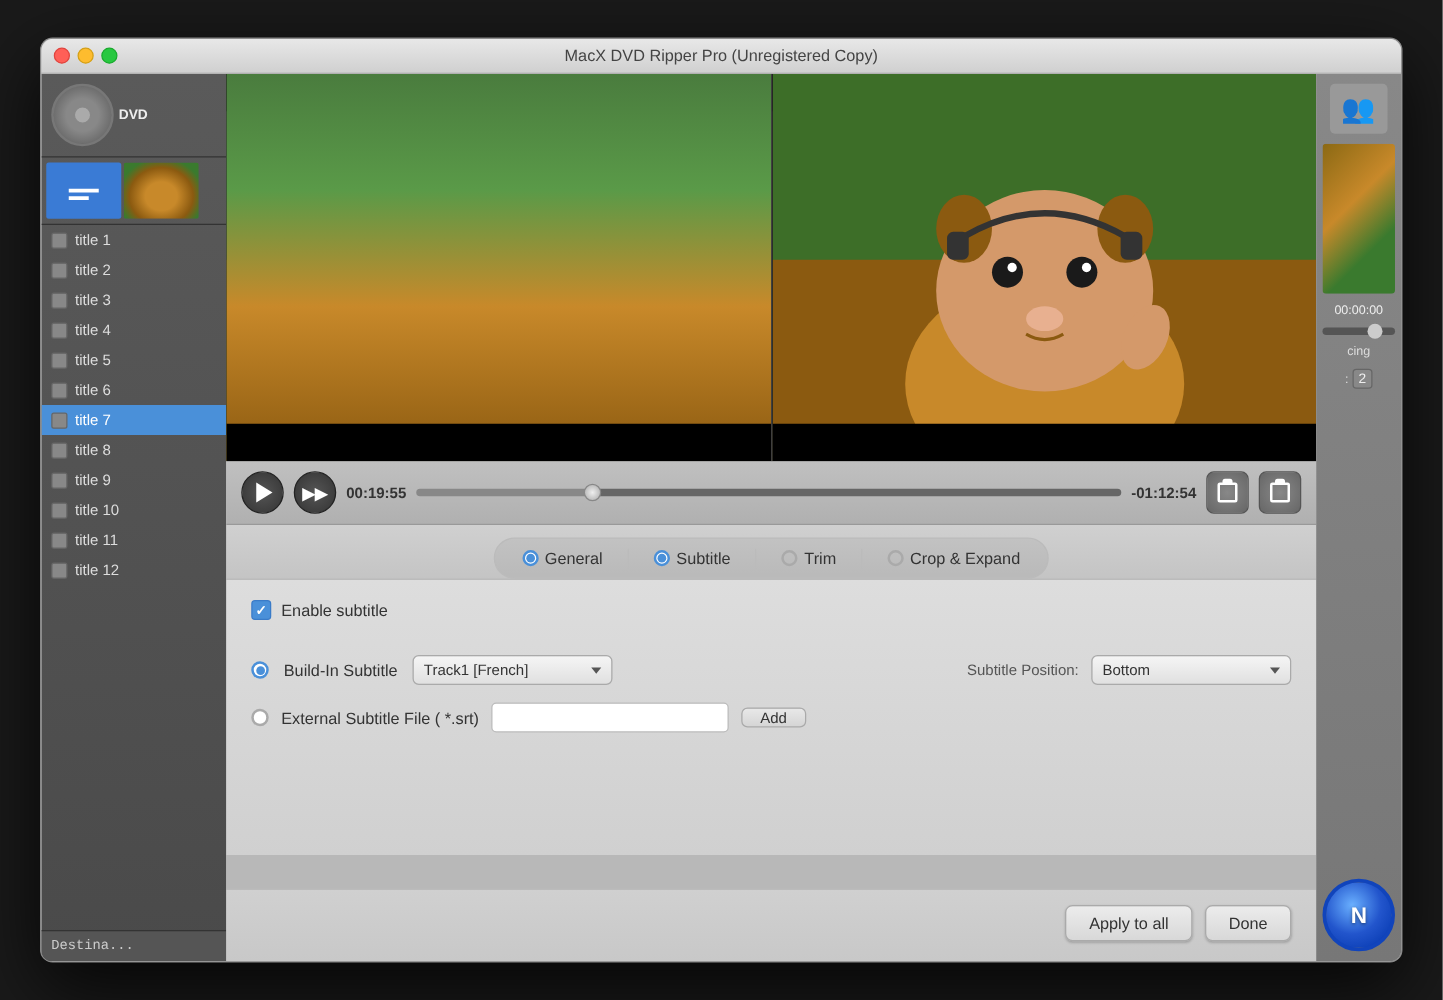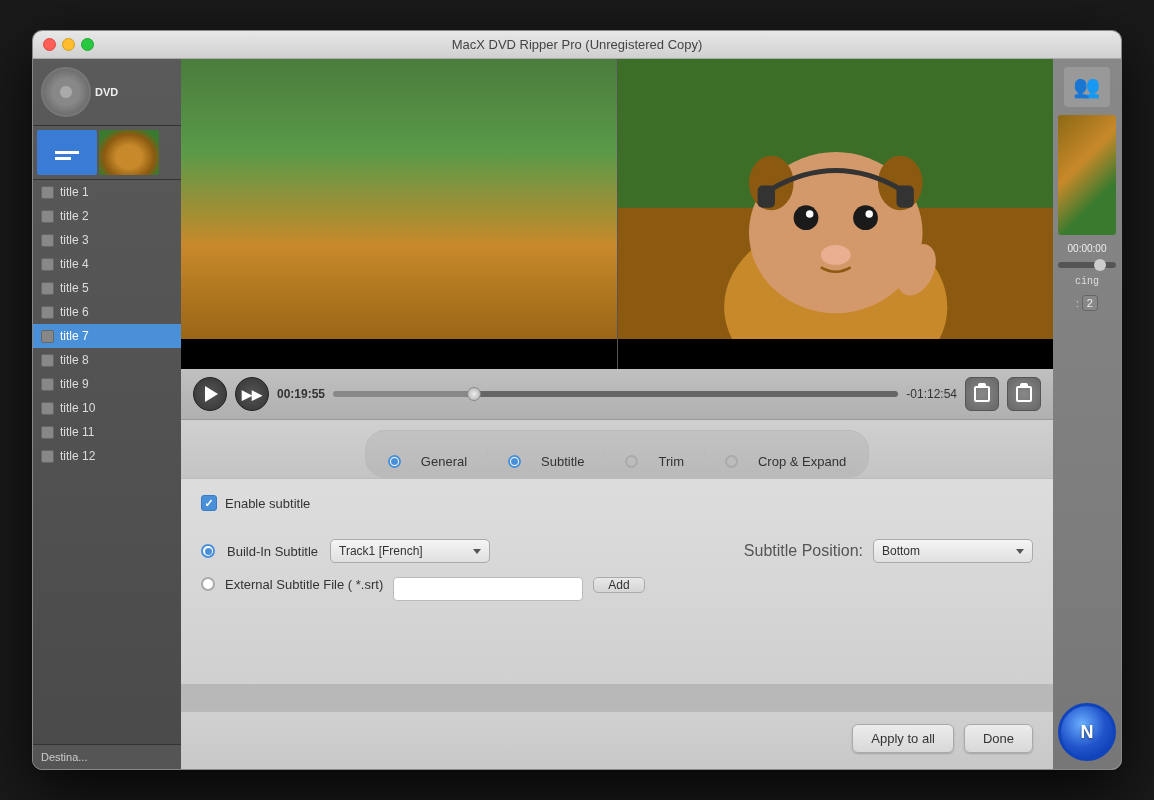--- a/index.html
+++ b/index.html
@@ -183,20 +183,21 @@
       flex-shrink: 0;
     }
     .title-label { flex: 1; }
 
     .dest-bar {
       padding: 6px 8px;
       background: #555;
       color: #ccc;
       font-size: 11px;
       border-top: 1px solid #333;
+      font-family: Liberation Mono, monospace;
     }
 
     
     .right-panel {
       flex: 1;
       display: flex;
       flex-direction: column;
       background: #b8b8b8;
       overflow: hidden;
     }
@@ -298,21 +299,21 @@
 
     .time-left {
       color: #333;
       font-size: 12px;
       font-weight: bold;
       white-space: nowrap;
     }
     .time-right {
       color: #333;
       font-size: 12px;
-      font-weight: normal;
+      font-weight: bold;
       white-space: nowrap;
     }
 
     .seek-bar {
       flex: 1;
       height: 6px;
       background: linear-gradient(to right, #888 25%, #666 25%);
       border-radius: 3px;
       position: relative;
       cursor: pointer;
@@ -377,27 +378,26 @@
       gap: 4px;
       background: rgba(0,0,0,0.05);
       border-radius: 20px;
       padding: 4px 8px;
       border: 1px solid #bbb;
     }
 
     .tab-item {
       display: flex;
       align-items: center;
-      gap: 20px;
+      gap: 5px;
       padding: 4px 14px;
       border-radius: 14px;
       cursor: pointer;
       font-size: 13px;
       color: #333;
-      margin-top: 15px;
     }
     .tab-item.active {
       
     }
     .tab-radio {
       width: 13px;
       height: 13px;
       border-radius: 50%;
       border: 2px solid #aaa;
       display: flex;
@@ -527,27 +527,27 @@
       border-top: 5px solid #555;
     }
 
     .position-row {
       display: flex;
       align-items: center;
       gap: 10px;
       margin-left: auto;
     }
     .position-label {
-      font-size: 16px;
+      font-size: 12px;
       color: #555;
     }
 
     .ext-row {
       display: flex;
-      align-items: flex-start;
+      align-items: center;
       gap: 10px;
     }
     .text-input {
       width: 190px;
       height: 24px;
       background: white;
       border: 1px solid #bbb;
       border-radius: 4px;
       padding: 2px 6px;
       font-size: 12px;
@@ -642,21 +642,20 @@
       top: -3px;
       width: 12px;
       height: 12px;
       background: #ccc;
       border-radius: 50%;
     }
 
     .far-right-label {
       color: #ddd;
       font-size: 10px;
-      font-family: Liberation Mono, monospace;
     }
     .far-right-num {
       color: #ddd;
       font-size: 10px;
     }
     .far-right-numbox {
       background: #888;
       border: 1px solid #666;
       border-radius: 3px;
       padding: 1px 4px;

